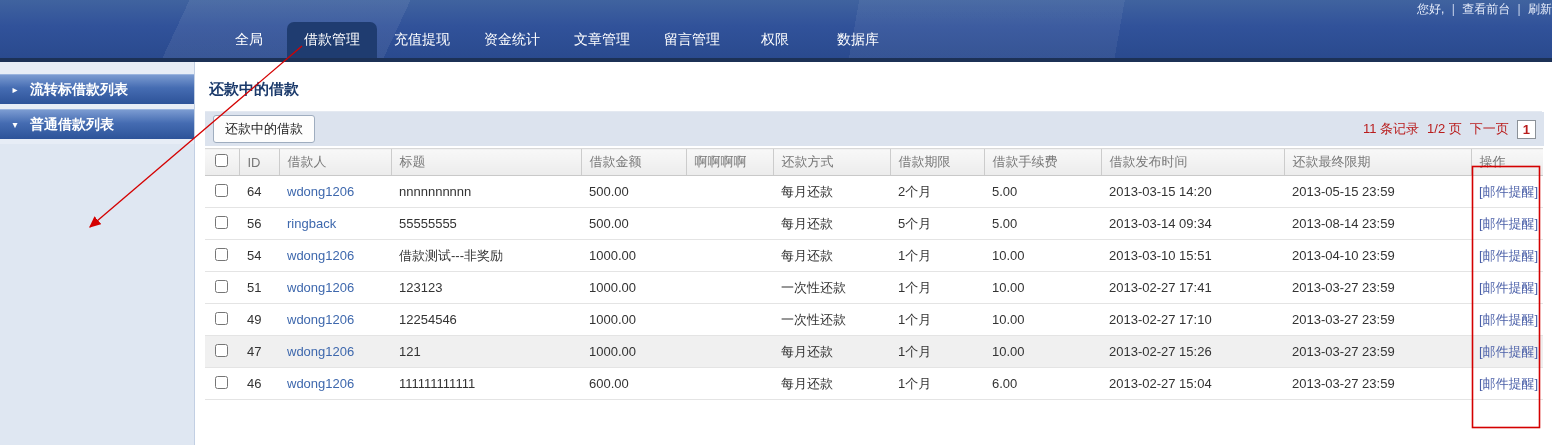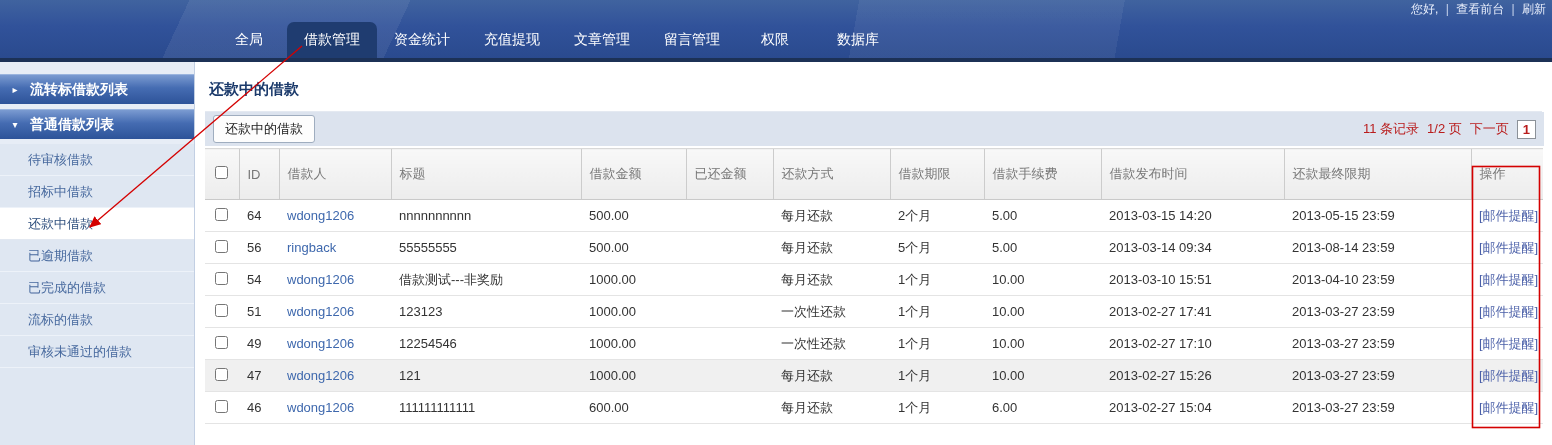--- a/index.html
+++ b/index.html
@@ -16,21 +16,21 @@
     overflow:visible; z-index:5;
   }
   .topbar::before {
     content:""; position:absolute; inset:0; pointer-events:none;
     background:
       linear-gradient(115deg, transparent 12%, rgba(255,255,255,.07) 12%, rgba(255,255,255,.07) 26%, transparent 26%),
       linear-gradient(100deg, transparent 55%, rgba(255,255,255,.06) 55%, rgba(255,255,255,.06) 72%, transparent 72%);
   }
   .topbar-strip { height:4px; background:#1c3156; }
   .user-links {
-    position:absolute; top:1px; right:6px; color:#e8eefb; font-size:12px; z-index:6;margin-left:48px;
+    position:absolute; top:1px; right:0; color:#e8eefb; font-size:12px; z-index:6;margin-left:48px;
   }
   .user-links a { color:#e8eefb; text-decoration:none; cursor:pointer; }
   .user-links .sep { margin:0 4px; color:#c7d4ec; }
   .main-nav {
     position:absolute; left:211px; bottom:0; display:flex; align-items:flex-end; list-style:none; z-index:6;
   }
   .main-nav li {
     color:#fff; font-size:14px; padding:7px 17px 9px; cursor:pointer; white-space:nowrap;
   }
   .main-nav li.active {
@@ -83,21 +83,21 @@
     border:1px solid #8b9198; background:#fff; padding:1px 5px; cursor:pointer;
   }
 
   
   table.loans {
     margin:2px 8px 0 10px; border-collapse:collapse; table-layout:fixed;
     width:1338px; font-size:13px;
   }
   .loans thead th {
     background:linear-gradient(180deg,#f8f8f8,#ececec);
-    color:#777; font-weight:normal; text-align:left; padding:16px 8px;
+    color:#777; font-weight:normal; text-align:left; padding:4px 8px;
     border-top:1px solid #d8d8d8; border-bottom:1px solid #c9c9c9;
     height:24px; white-space:nowrap; overflow:hidden;
   }
   .loans thead th + th { border-left:1px solid #ccc; }
   .loans tbody td {
     padding:0 8px; height:32px; border-bottom:1px solid #e4e4e4;
     white-space:nowrap; overflow:hidden; color:#333;
   }
   .loans tbody tr.hl td { background:#f0f0f0; }
   .loans .c-check { text-align:left; padding-left:10px; }
@@ -115,22 +115,22 @@
   <div class="user-links">
     <span>您好,</span>
     <span class="sep">|</span>
     <a>查看前台</a>
     <span class="sep">|</span>
     <a>刷新</a>
   </div>
   <ul class="main-nav">
       <li class="wide">全局</li>
       <li class="active">借款管理</li>
+      <li>充值提现</li>
       <li>资金统计</li>
-      <li>充值提现</li>
       <li>文章管理</li>
       <li>留言管理</li>
       <li class="wide">权限</li>
       <li class="wide">数据库</li>
     </ul>
 </div>
 <div class="topbar-strip"></div>
 
 <div class="content-row">
 
@@ -141,29 +141,20 @@
       <span class="tri">▸</span>
       <span>流转标借款列表</span>
     </div>
     <ul class="side-items"></ul>
   </div>
         <div>
     <div class="side-group-header">
       <span class="tri">▾</span>
       <span>普通借款列表</span>
     </div>
-    <ul class="side-items">
-            <li>待审核借款</li>
-            <li>招标中借款</li>
-            <li class="selected">还款中借款</li>
-            <li>已逾期借款</li>
-            <li>已完成的借款</li>
-            <li>流标的借款</li>
-            <li>审核未通过的借款</li>
-          </ul>
   </div>
       </div>
     <div class="side-rest"></div>
   </div>
 
   <div class="main">
     <div class="page-title">还款中的借款</div>
     <div class="title-rule"></div>
 
     <div class="toolbar">
@@ -193,21 +184,21 @@
       </colgroup>
       <thead>
         <tr>
           <th class="c-check">
             <input type="checkbox" style="">
           </th>
         <th>ID</th>
             <th>借款人</th>
             <th>标题</th>
             <th>借款金额</th>
-            <th>已还金额</th>
+            <th>啊啊啊啊</th>
             <th>还款方式</th>
             <th>借款期限</th>
             <th>借款手续费</th>
             <th>借款发布时间</th>
             <th>还款最终限期</th>
             <th>操作</th>
           </tr>
       </thead>
       <tbody id="loan-table-body">
           <tr>

